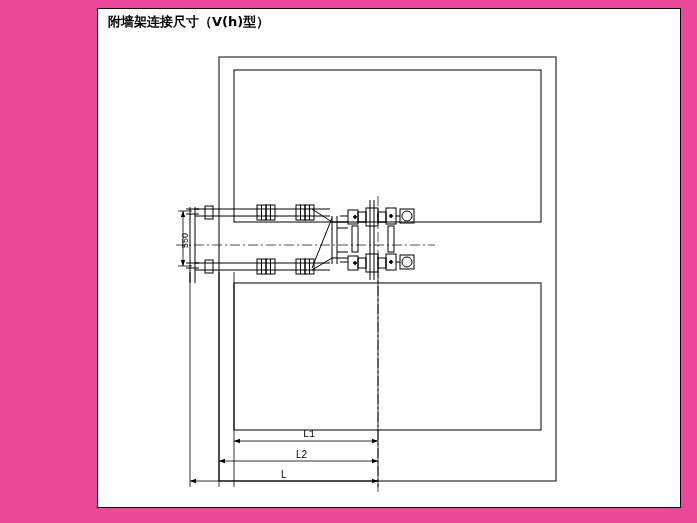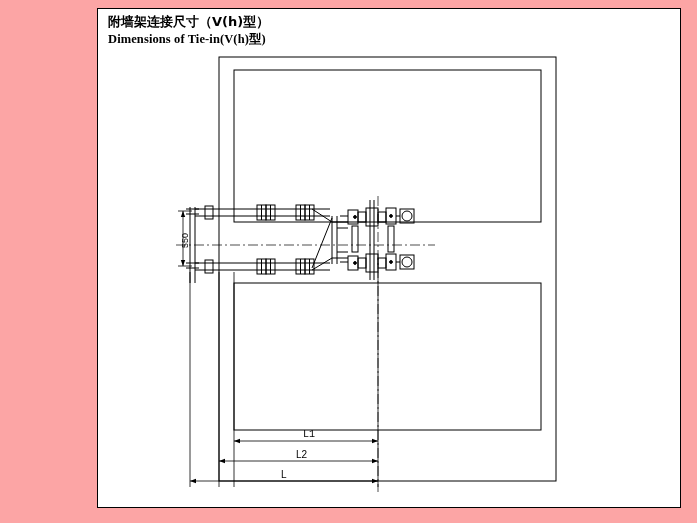--- a/index.html
+++ b/index.html
@@ -7,21 +7,21 @@
     padding: 0;
     background: #ffffff;
   }
   body {
     font-family: "Liberation Sans", sans-serif;
   }
   #page {
     position: relative;
     width: 697px;
     height: 523px;
-    background: #fca5a5;
+    background: #ec4899;
     overflow: hidden;
   }
   
   #sheet-frame {
     position: absolute;
     left: 97px;
     top: 8px;
     width: 584px;
     height: 500px;
     border: 1px solid #000000;
@@ -80,21 +80,20 @@
 </style>
 </head>
 <body>
 
 <div id="page">
 
   <div id="sheet-frame"></div>
 
   <div id="title-block">
     <div class="title-cn">附墙架连接尺寸（V(h)型）</div>
-    <div class="title-en">Dimensions of Tie-in(V(h)型)</div>
   </div>
 
   <svg id="drawing" viewBox="0 0 697 523" xmlns="http://www.w3.org/2000/svg">
 
     <g fill="none" stroke="#000000" stroke-width="1">
 
       <rect x="219" y="57" width="337" height="424"></rect>
 
       <rect x="234" y="70" width="307" height="152"></rect>
 

